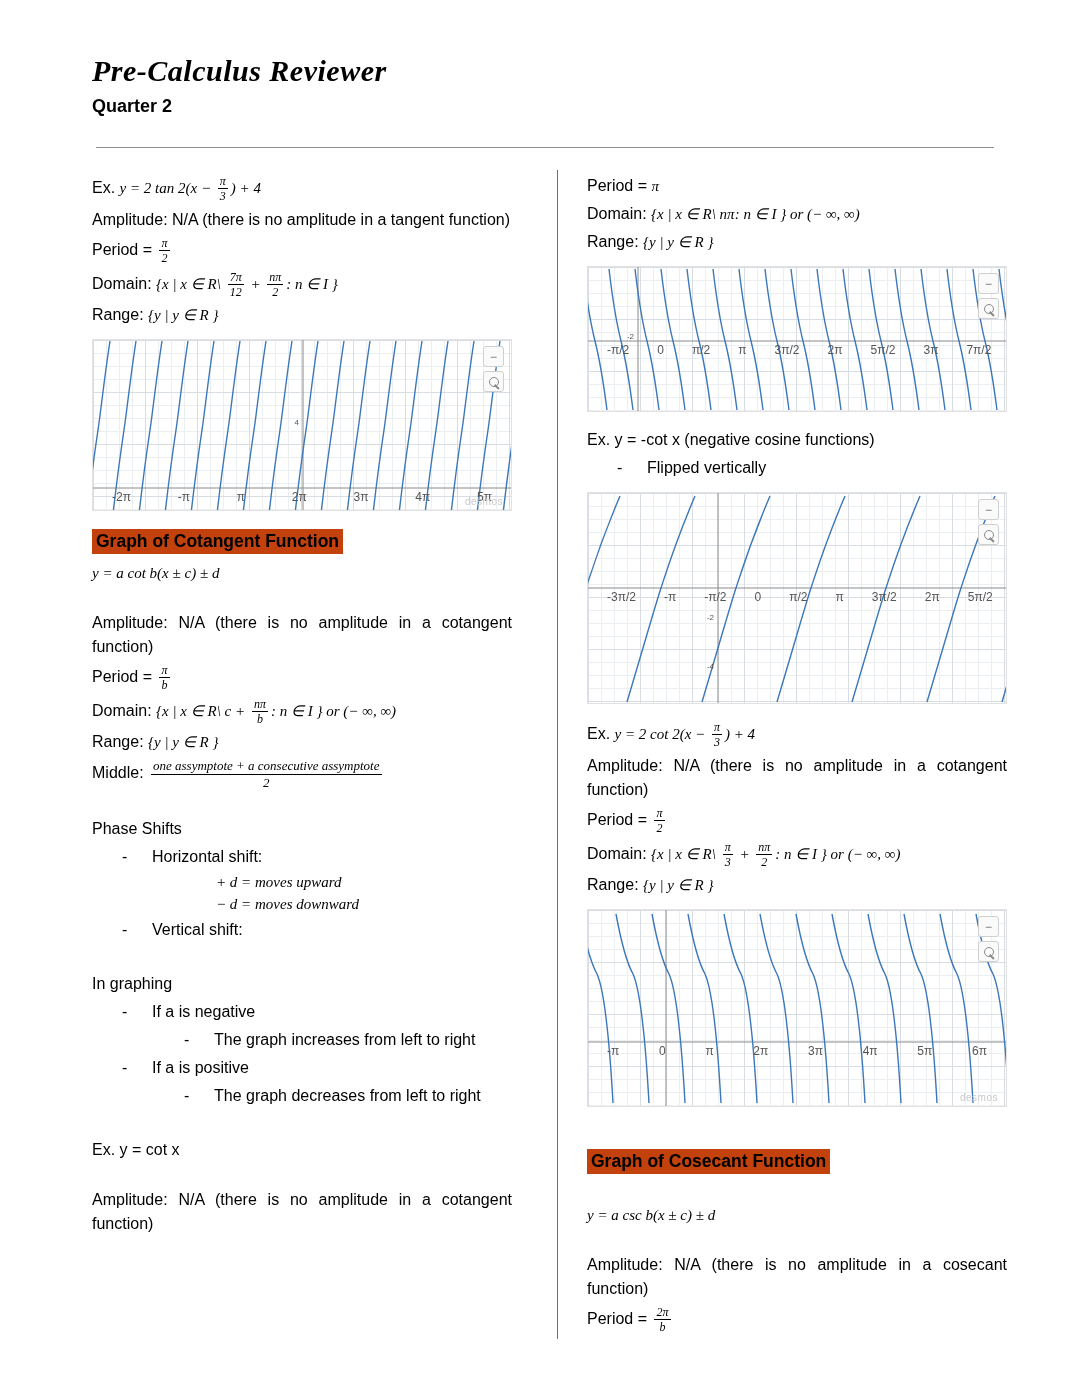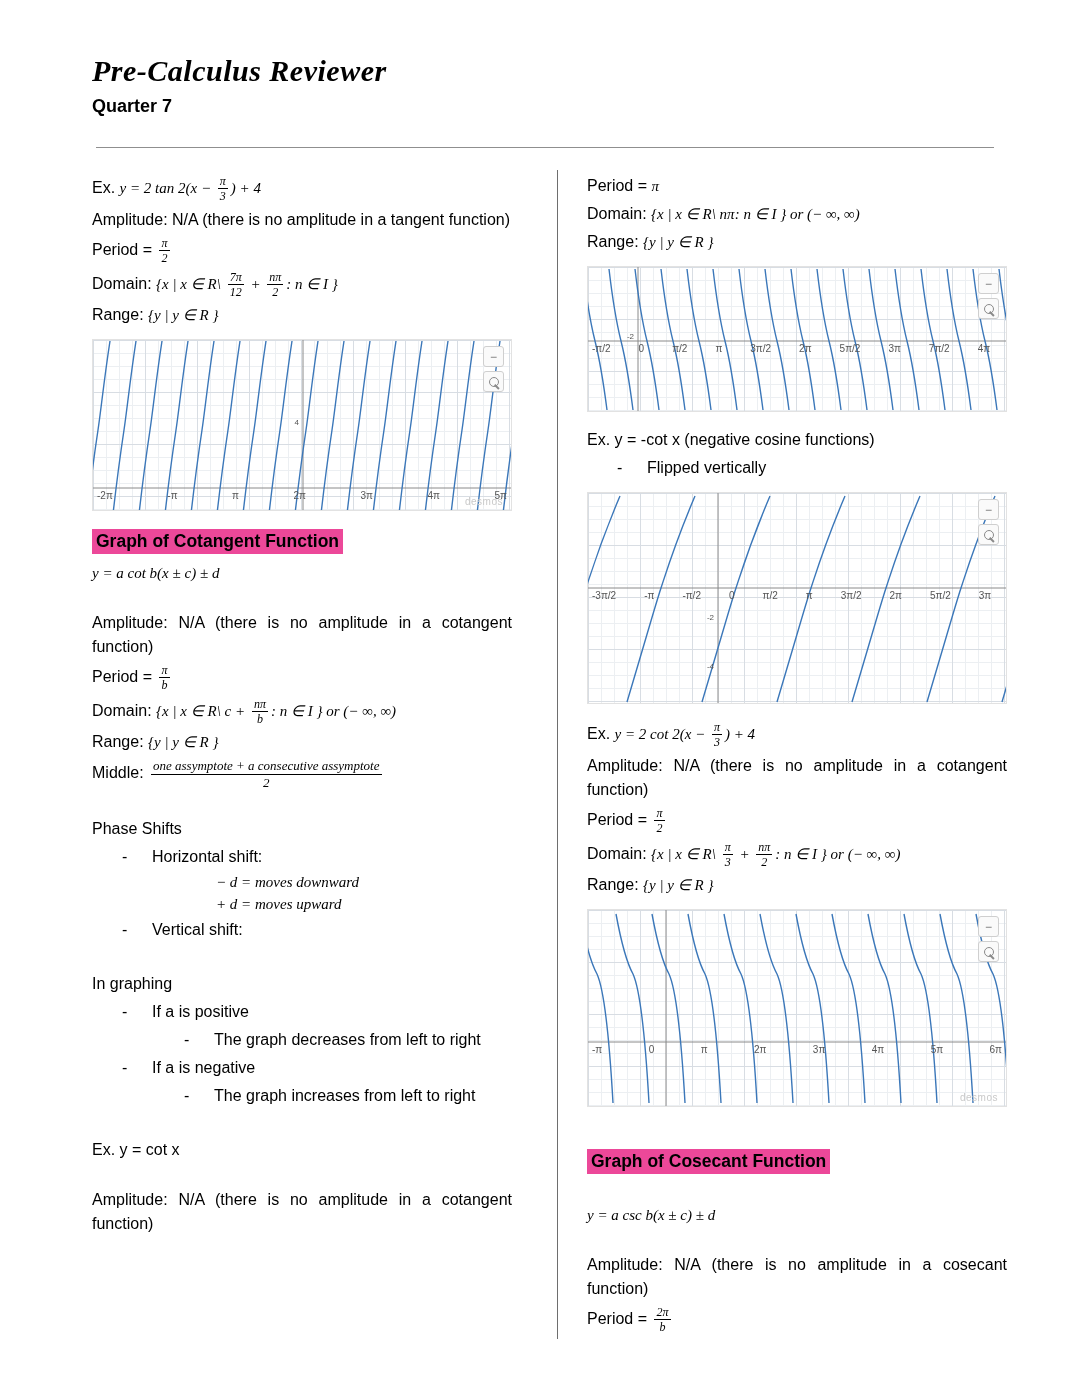--- a/index.html
+++ b/index.html
@@ -22,21 +22,21 @@
   .math{font-family:"Liberation Serif",serif;font-style:italic;font-size:15px;}
   .frac{
     display:inline-flex;flex-direction:column;vertical-align:middle;text-align:center;
     font-size:12px;line-height:1.2;margin:0 3px;
     font-family:"Liberation Serif",serif;font-style:italic;
   }
   .frac .num{border-bottom:1px solid #000;padding:0 2px;}
   .frac .den{padding:0 2px;}
   .justify{text-align:justify;}
   .section-heading{
-    display:inline-block;background:#ec4899;font-weight:bold;font-size:17.5px;
+    display:inline-block;background:#c2410c;font-weight:bold;font-size:17.5px;
     padding:2px 4px;margin:2px 0 4px;
   }
   .bullet1{position:relative;padding-left:60px;margin:4px 0;line-height:1.5;}
   .bullet1::before{content:"-";position:absolute;left:30px;}
   .bullet2{position:relative;padding-left:122px;margin:4px 0;line-height:1.5;}
   .bullet2::before{content:"-";position:absolute;left:92px;}
   .indent3{padding-left:124px;margin:5px 0;}
   .gap-top{margin-top:26px;}
   .gap-top-lg{margin-top:30px;}
   .graph{
@@ -47,21 +47,21 @@
       linear-gradient(90deg,#d8dde3 1px,transparent 1px),
       linear-gradient(#ecEFf2 1px,transparent 1px),
       linear-gradient(90deg,#eceff2 1px,transparent 1px);
     background-size:52px 52px,52px 52px,13px 13px,13px 13px;
   }
   .plot{position:absolute;left:0;top:0;}
   .curve{fill:none;stroke:#3b77b9;stroke-width:1.4;}
   .axis{stroke:#8a8a8a;stroke-width:1;}
   .xlabels{
     position:absolute;left:0;right:0;display:flex;justify-content:space-between;
-    padding:0 4px;font-size:10px;color:#555;gap:28px;
+    padding:0 19px;font-size:12px;color:#555;gap:28px;
   }
   .ylabels{
     position:absolute;top:6px;bottom:12px;width:14px;display:flex;flex-direction:column;
     justify-content:space-around;align-items:flex-end;font-size:8px;color:#555;
   }
   .gwidget{position:absolute;top:6px;right:7px;display:flex;flex-direction:column;gap:4px;}
   .gbtn{
     width:19px;height:19px;background:#fafafa;border:1px solid #cfcfcf;border-radius:3px;
     display:flex;align-items:center;justify-content:center;font-size:12px;color:#777;cursor:pointer;
   }
@@ -71,21 +71,21 @@
     transform:rotate(45deg);left:4px;top:8px;
   }
   .watermark{position:absolute;right:8px;bottom:3px;font-size:10px;color:#c9c9c9;letter-spacing:.5px;}
 </style>
 </head>
 <body>
 
 <div class="page">
 
   <h1 class="title">Pre-Calculus Reviewer</h1>
-  <div class="subtitle">Quarter 7</div>
+  <div class="subtitle">Quarter 2</div>
   <hr class="rule">
 
   <div class="columns">
 
     <div class="col-left">
 
       <div class="block">
         <div class="line"><span>Ex. </span><span class="math">y = 2 tan 2(x − </span><span class="frac">
               <span class="num">π</span>
               <span class="den">3</span>
@@ -164,36 +164,36 @@
         <div class="line"><span>Middle: </span><span class="frac" style="font-size:13px">
               <span class="num">one assymptote + a consecutive assymptote</span>
               <span class="den">2</span>
             </span></div>
       </div>
 
       <div class="gap-top">
         <div class="line">Phase Shifts</div>
         <div class="bullet1">Horizontal shift:</div>
         <div>
+            <div class="indent3 math">+ d =  moves upward</div>
             <div class="indent3 math">− d =  moves downward</div>
-            <div class="indent3 math">+ d =  moves upward</div>
           </div>
         <div class="bullet1">Vertical shift:</div>
       </div>
 
       <div class="gap-top-lg">
         <div class="line">In graphing</div>
         <div>
             <div>
+            <div class="bullet1">If a is negative</div>
+            <div class="bullet2 justify">The graph increases from left to right</div>
+          </div>
+            <div>
             <div class="bullet1">If a is positive</div>
             <div class="bullet2 justify">The graph decreases from left to right</div>
-          </div>
-            <div>
-            <div class="bullet1">If a is negative</div>
-            <div class="bullet2 justify">The graph increases from left to right</div>
           </div>
           </div>
       </div>
 
       <div class="gap-top-lg">
         <div class="line"><span>Ex. </span><span class="math" style="font-style:normal;font-family:'Liberation Sans',sans-serif;font-size:16px">y = cot x</span></div>
         <div class="line justify gap-top">Amplitude: N/A (there is no amplitude in a cotangent function)</div>
       </div>
 
     </div>

